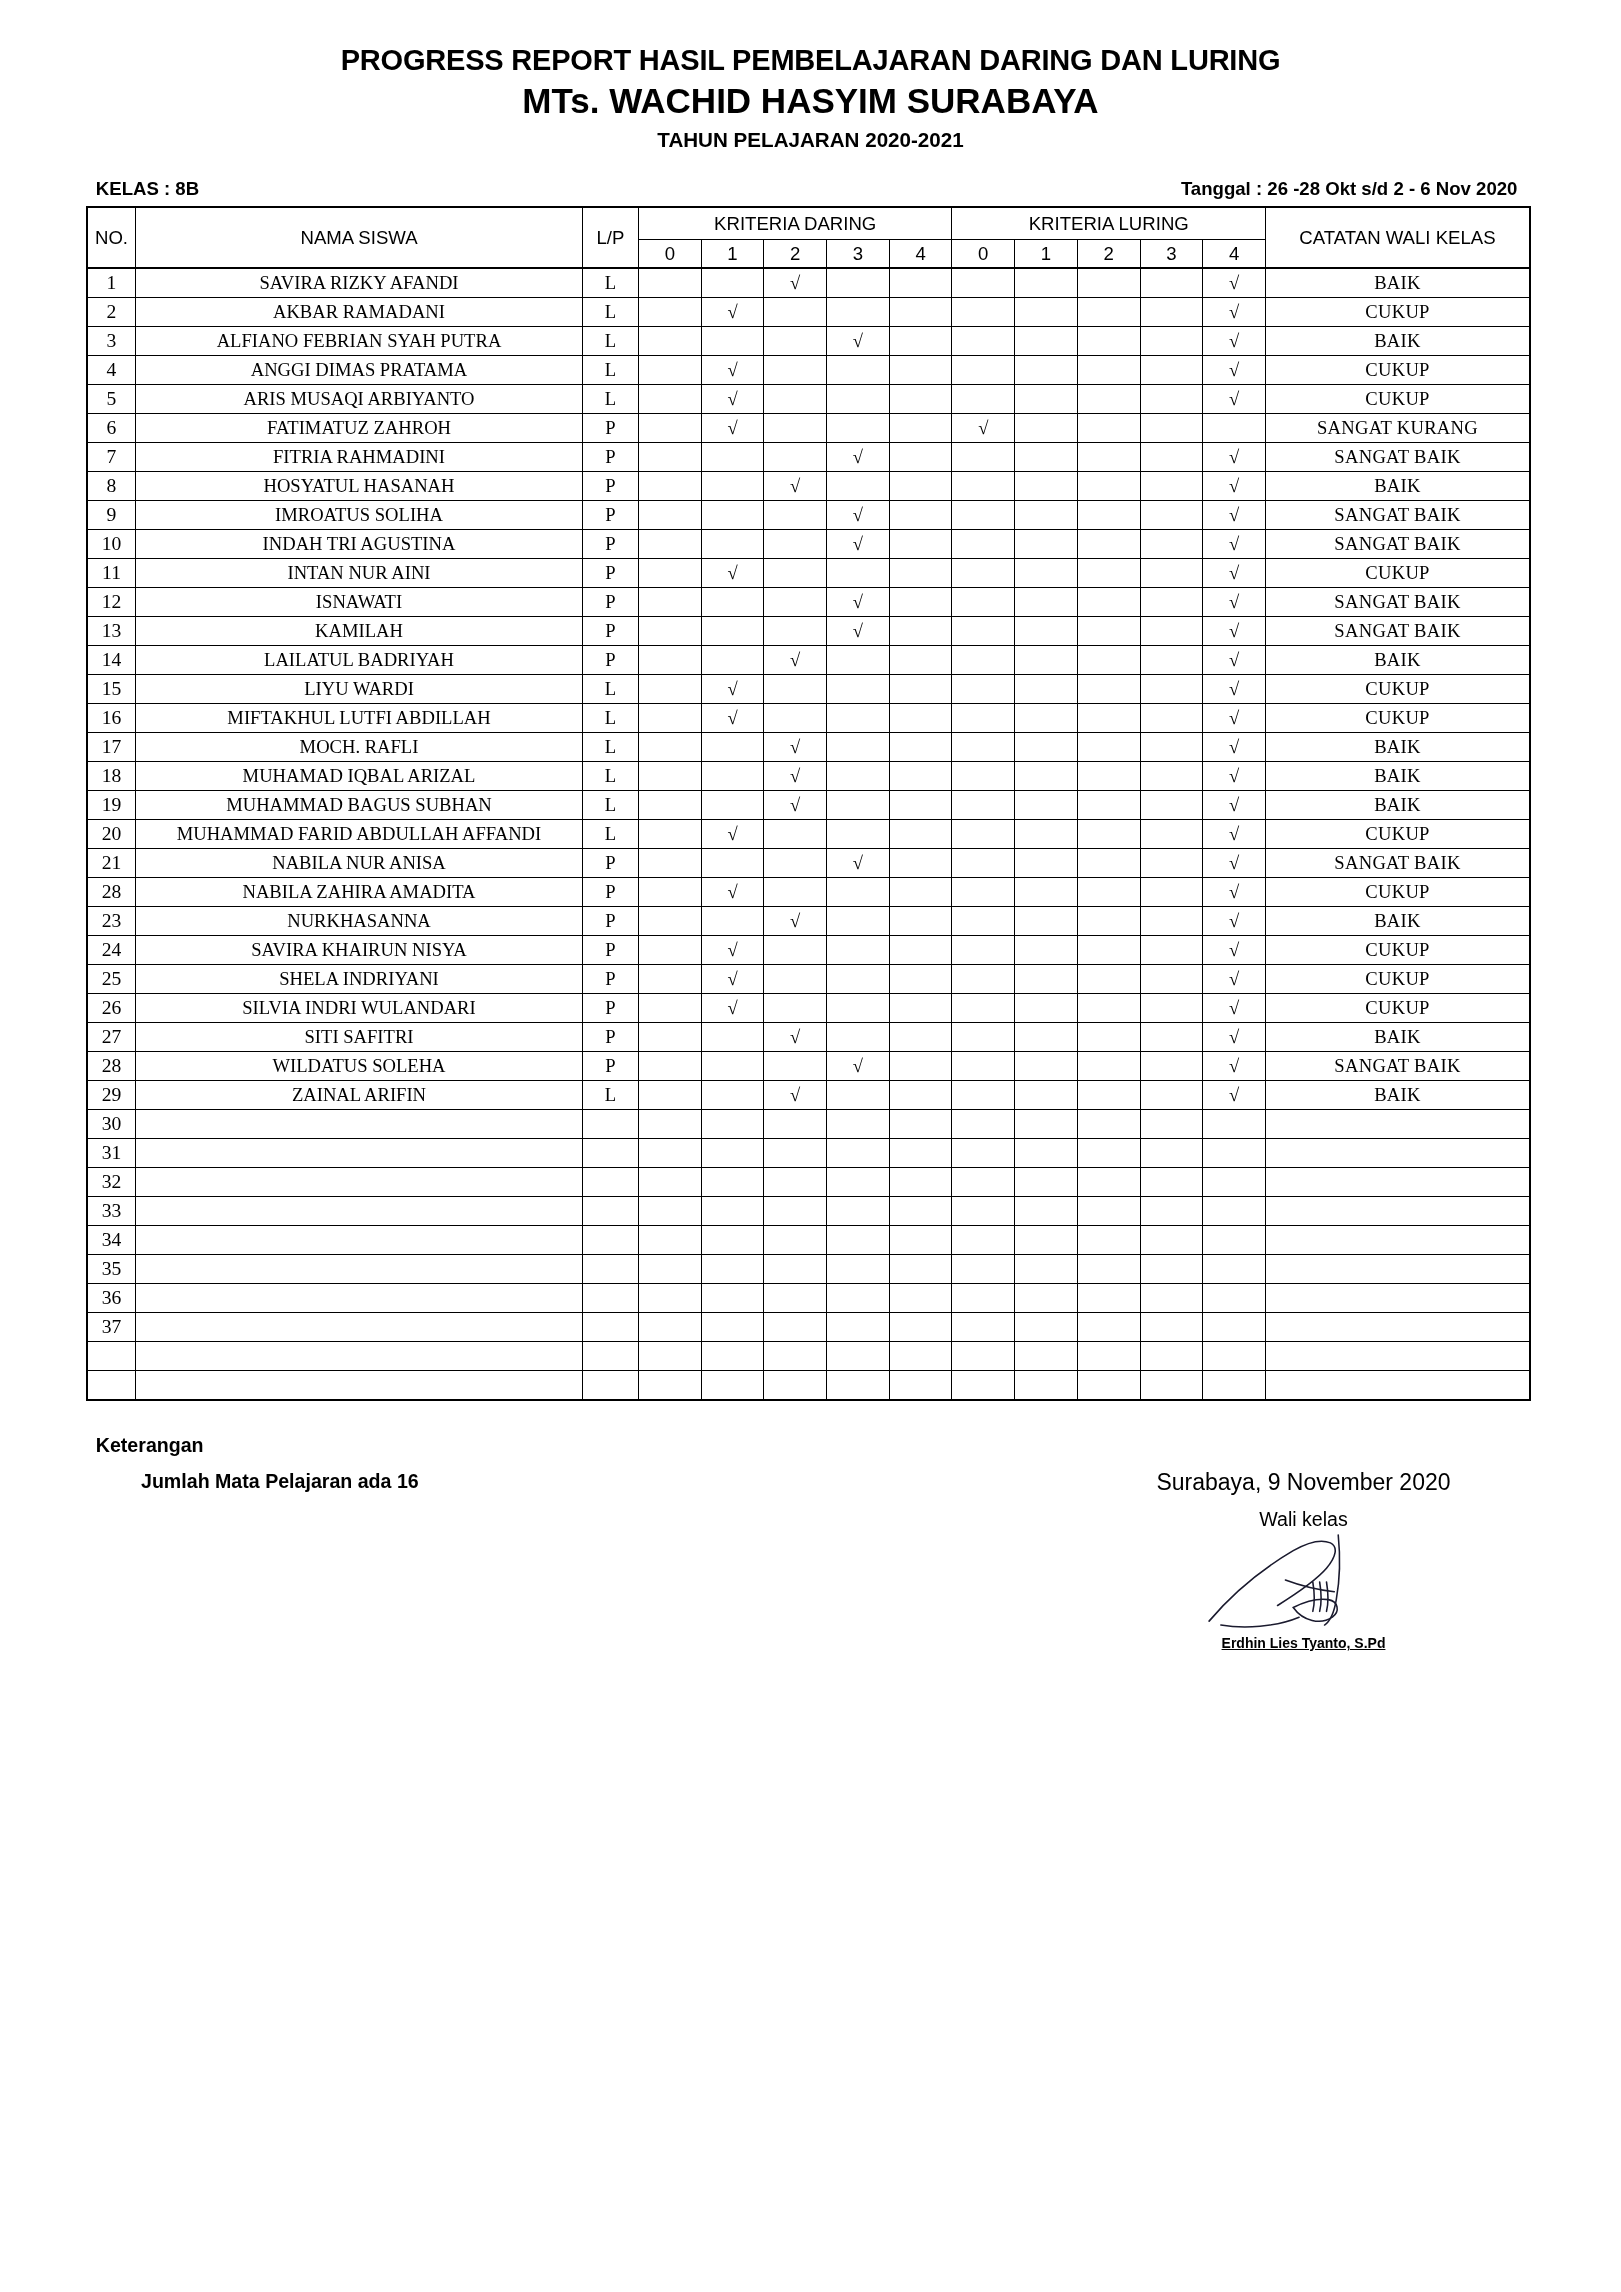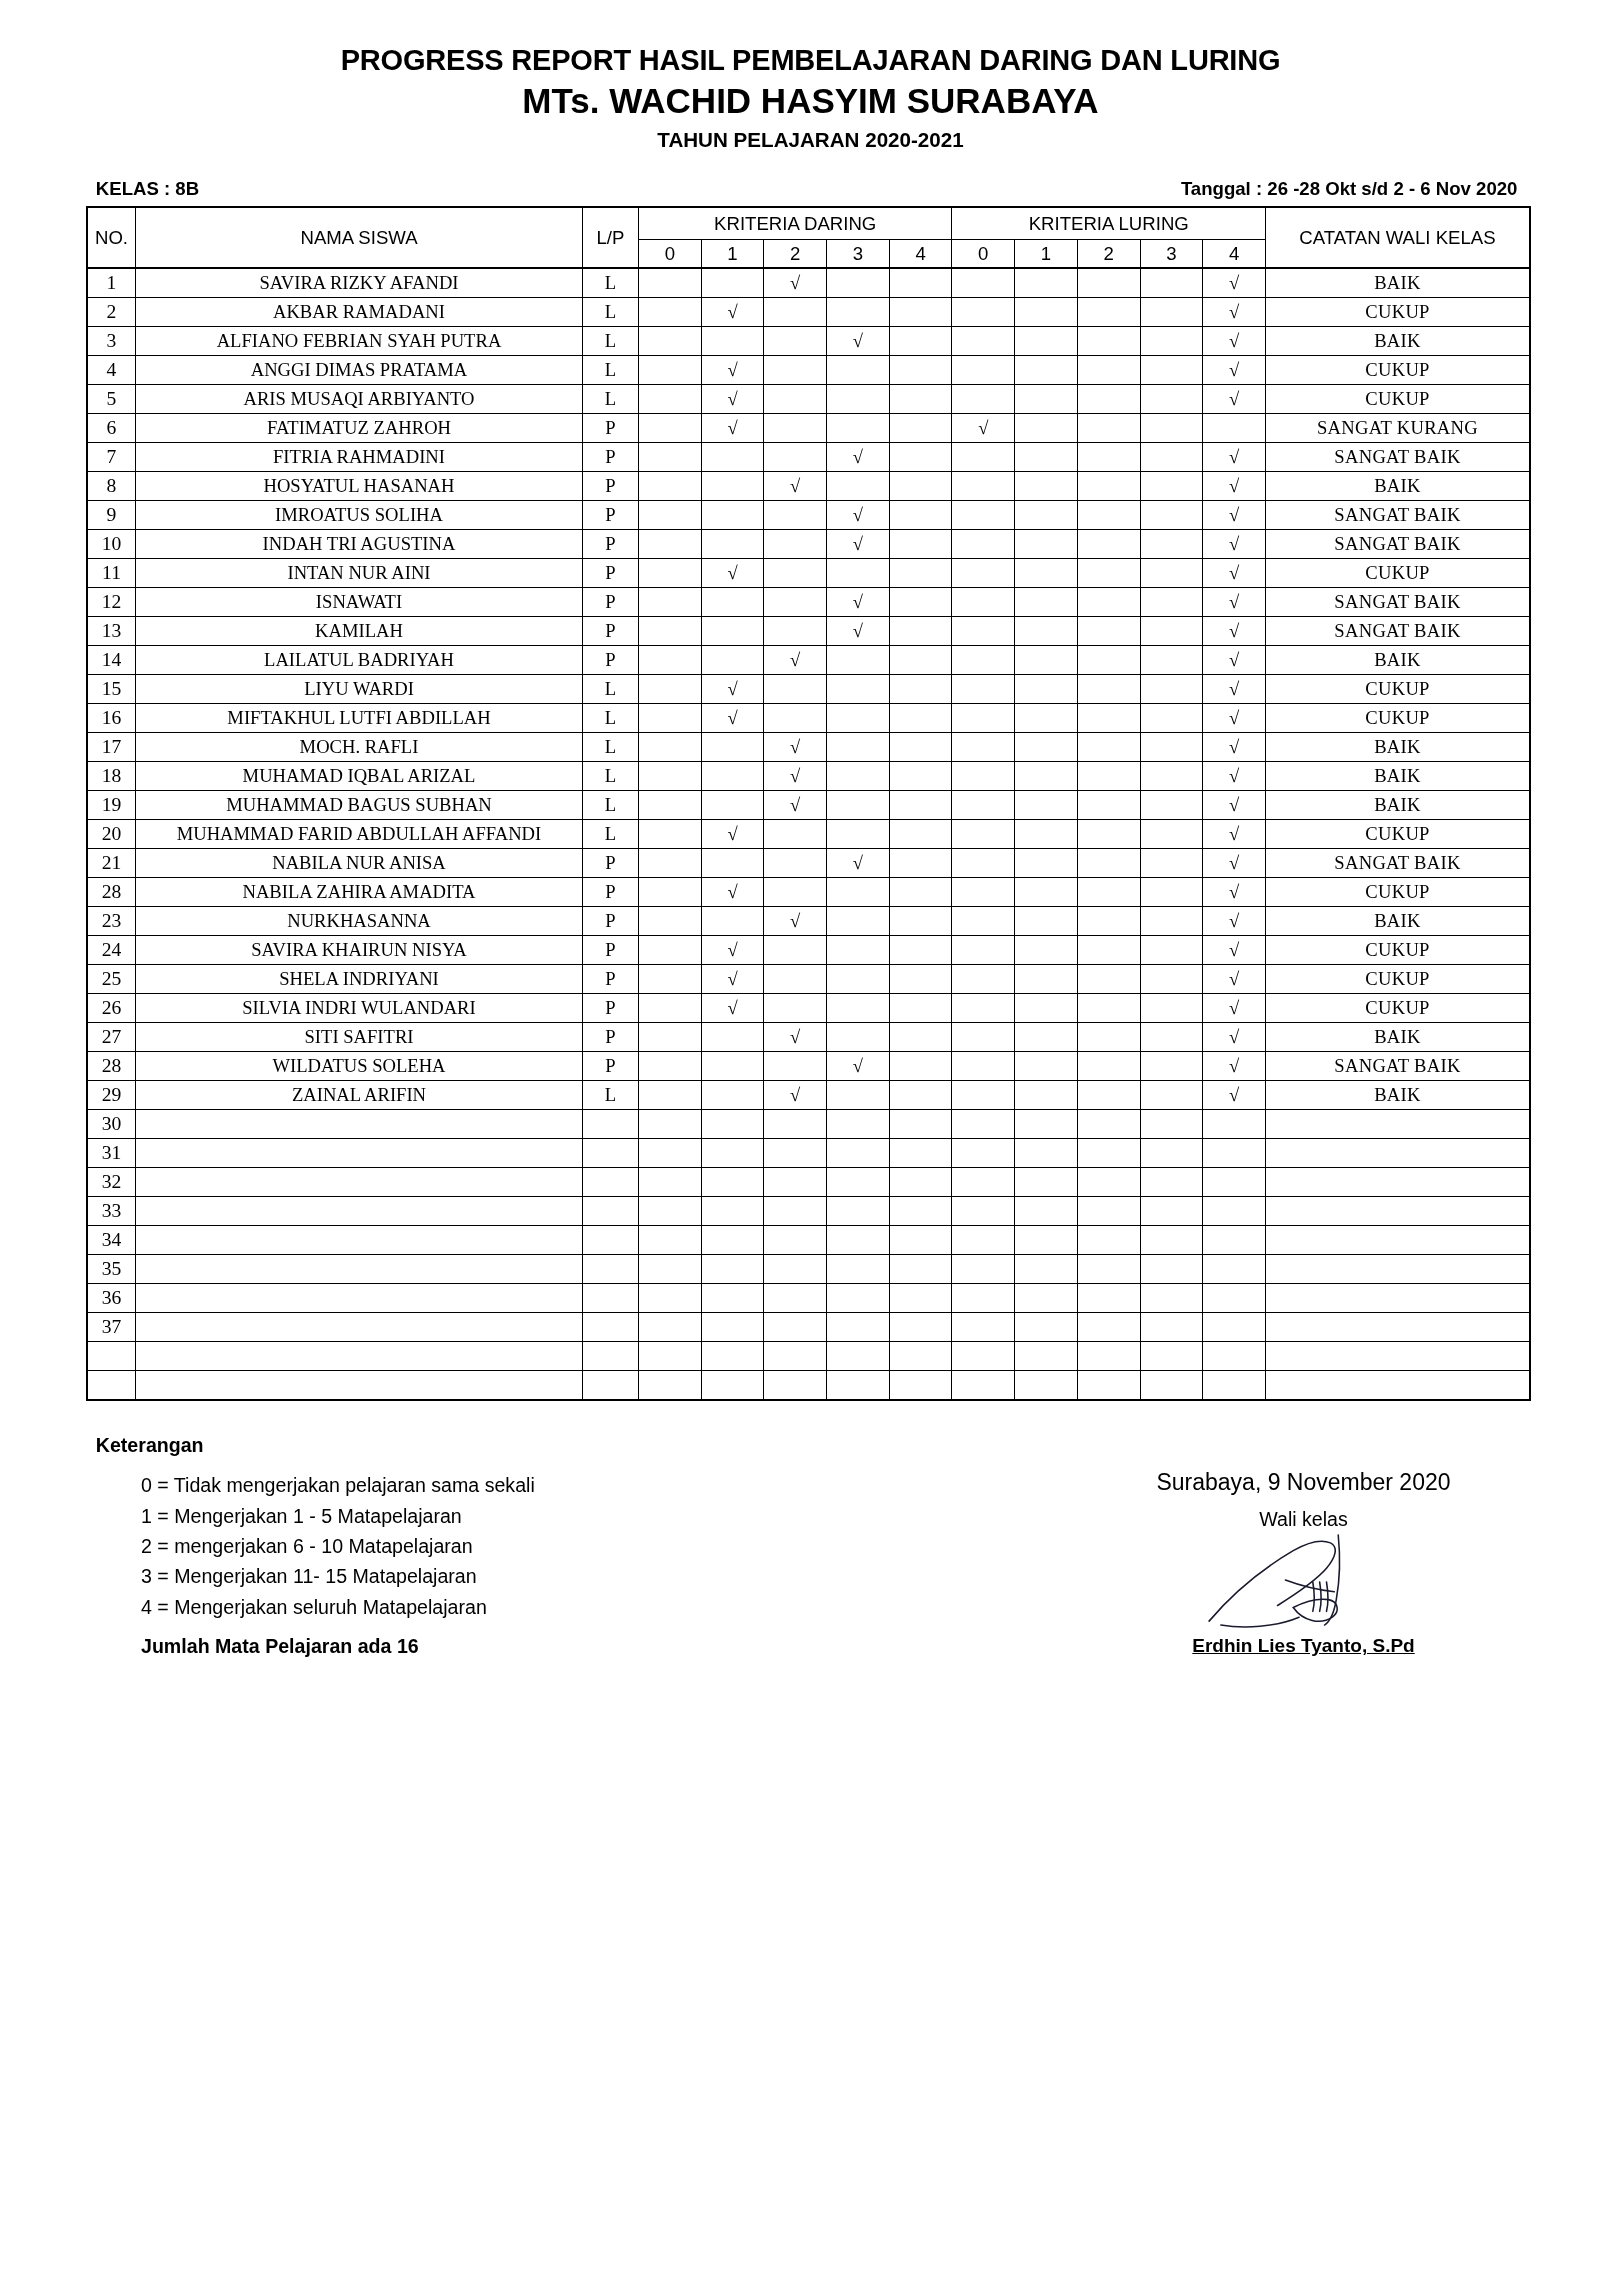--- a/index.html
+++ b/index.html
@@ -136,21 +136,21 @@
     right: 25.5px;
     top: 35px;
     width: 412px;
     text-align: center;
   }
   .sign-place { font-size: 23px; white-space: nowrap; }
   .sign-role  { font-size: 19.6px; margin-top: 11.8px; }
   .sign-img   { height: 102px; position: relative; }
   .sign-img svg { position: absolute; left: 50%; top: 0; transform: translateX(-50%); }
   .sign-name {
-    font-size: 19px;
+    font-size: 14px;
     font-weight: bold;
     text-decoration: underline;
     white-space: nowrap;
     margin-top: 2px;
   }
 </style>
 </head>
 <body>
 
 <div class="page">
@@ -812,27 +812,20 @@
           <td class="c-chk"></td>
           <td class="c-chk"></td>
           <td class="c-chk sep-right"></td>
           <td class="c-note"></td>
         </tr>
       </tbody>
   </table>
 
   <div class="footer">
     <div class="ket-title">Keterangan</div>
-    <div class="ket-list" id="keterangan-list">
-        <div class="ket-item">0 = Tidak mengerjakan pelajaran sama sekali</div>
-        <div class="ket-item">1 = Mengerjakan 1 - 5 Matapelajaran</div>
-        <div class="ket-item">2 = mengerjakan 6 - 10  Matapelajaran</div>
-        <div class="ket-item">3 = Mengerjakan 11- 15 Matapelajaran</div>
-        <div class="ket-item">4 = Mengerjakan seluruh Matapelajaran</div>
-      </div>
     <div class="ket-total" style="padding-left:55px;">Jumlah Mata Pelajaran ada 16</div>
 
     <div class="sign-block">
       <div class="sign-place">Surabaya, 9 November 2020</div>
       <div class="sign-role">Wali kelas</div>
       <div class="sign-img">
         <svg width="225" height="102" viewBox="0 0 230 104" fill="none" stroke="#1a1a2e" stroke-width="1.6" stroke-linecap="round">
           <path d="M18 92 C40 66, 70 40, 104 20 C118 12, 132 8, 142 12 C150 16, 148 26, 138 38 C126 52, 104 66, 88 76"></path>
           <path d="M150 4 C152 24, 152 48, 148 70 C146 82, 142 92, 136 96"></path>
           <path d="M96 50 C112 56, 128 60, 146 62"></path>

